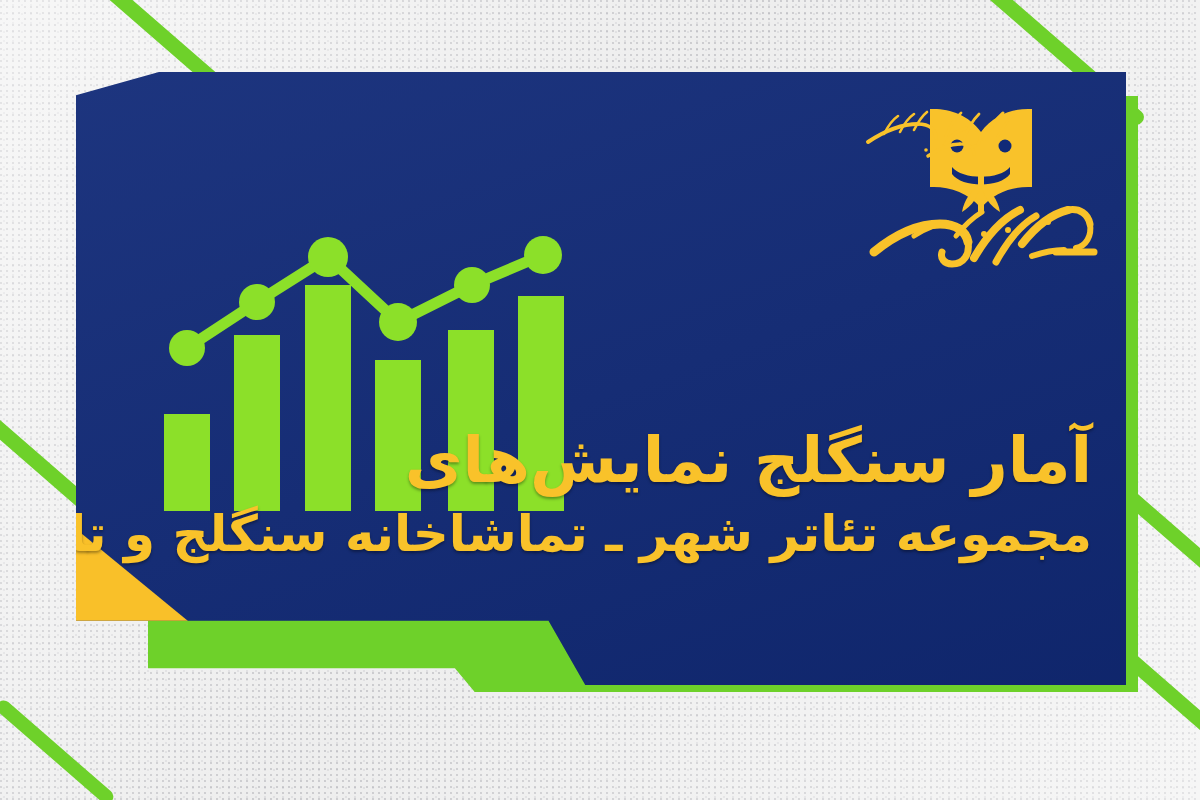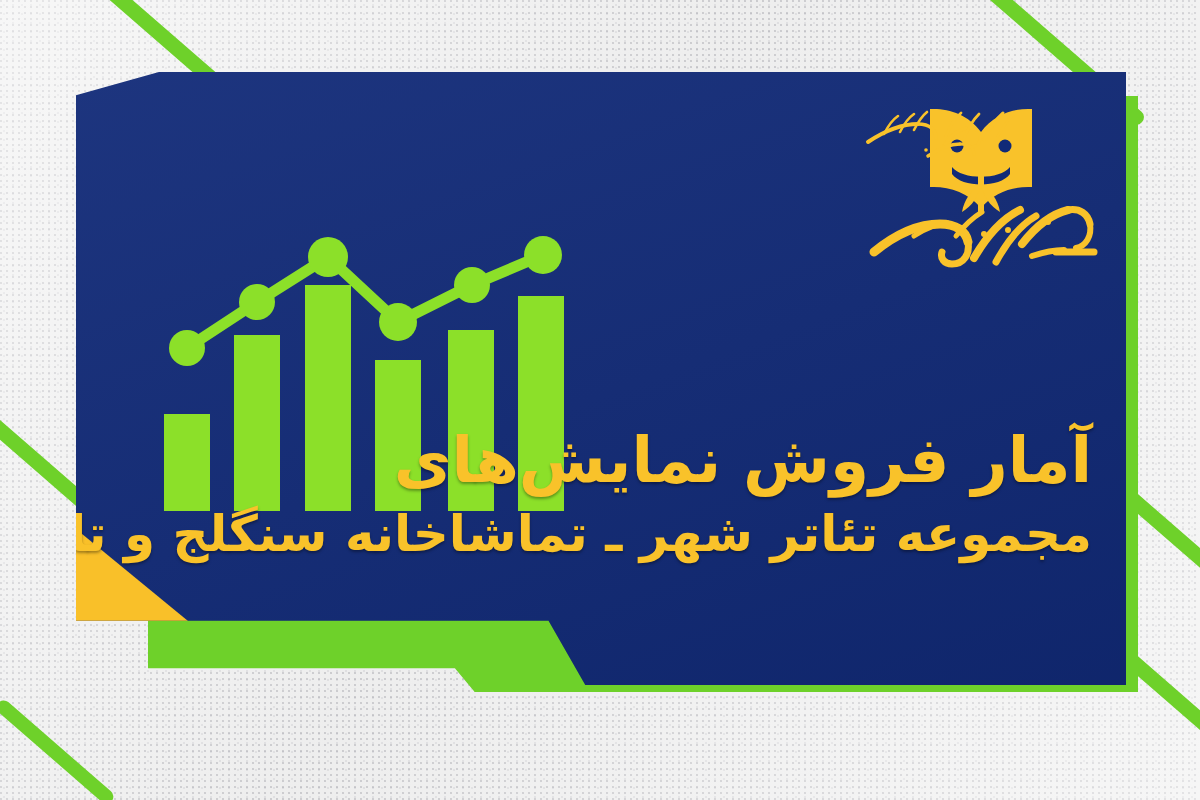--- a/index.html
+++ b/index.html
@@ -239,18 +239,18 @@
           <circle cx="141" cy="80" r="18" fill="#8ce029"></circle>
           <circle cx="212" cy="35" r="20" fill="#8ce029"></circle>
           <circle cx="282" cy="100" r="19" fill="#8ce029"></circle>
           <circle cx="356" cy="63" r="18" fill="#8ce029"></circle>
           <circle cx="427" cy="33" r="19" fill="#8ce029"></circle>
         </g>
       </svg>
     </div>
 
     <div id="headline">
-      <div class="title-line-1">آمار فروش نمایش‌های</div>
+      <div class="title-line-1">آمار سنگلج نمایش‌های</div>
       <div class="title-line-2">مجموعه تئاتر شهر ـ تماشاخانه سنگلج و تالار هنــر</div>
     </div>
 
   </div>
 </div>
 
 </body></html>

